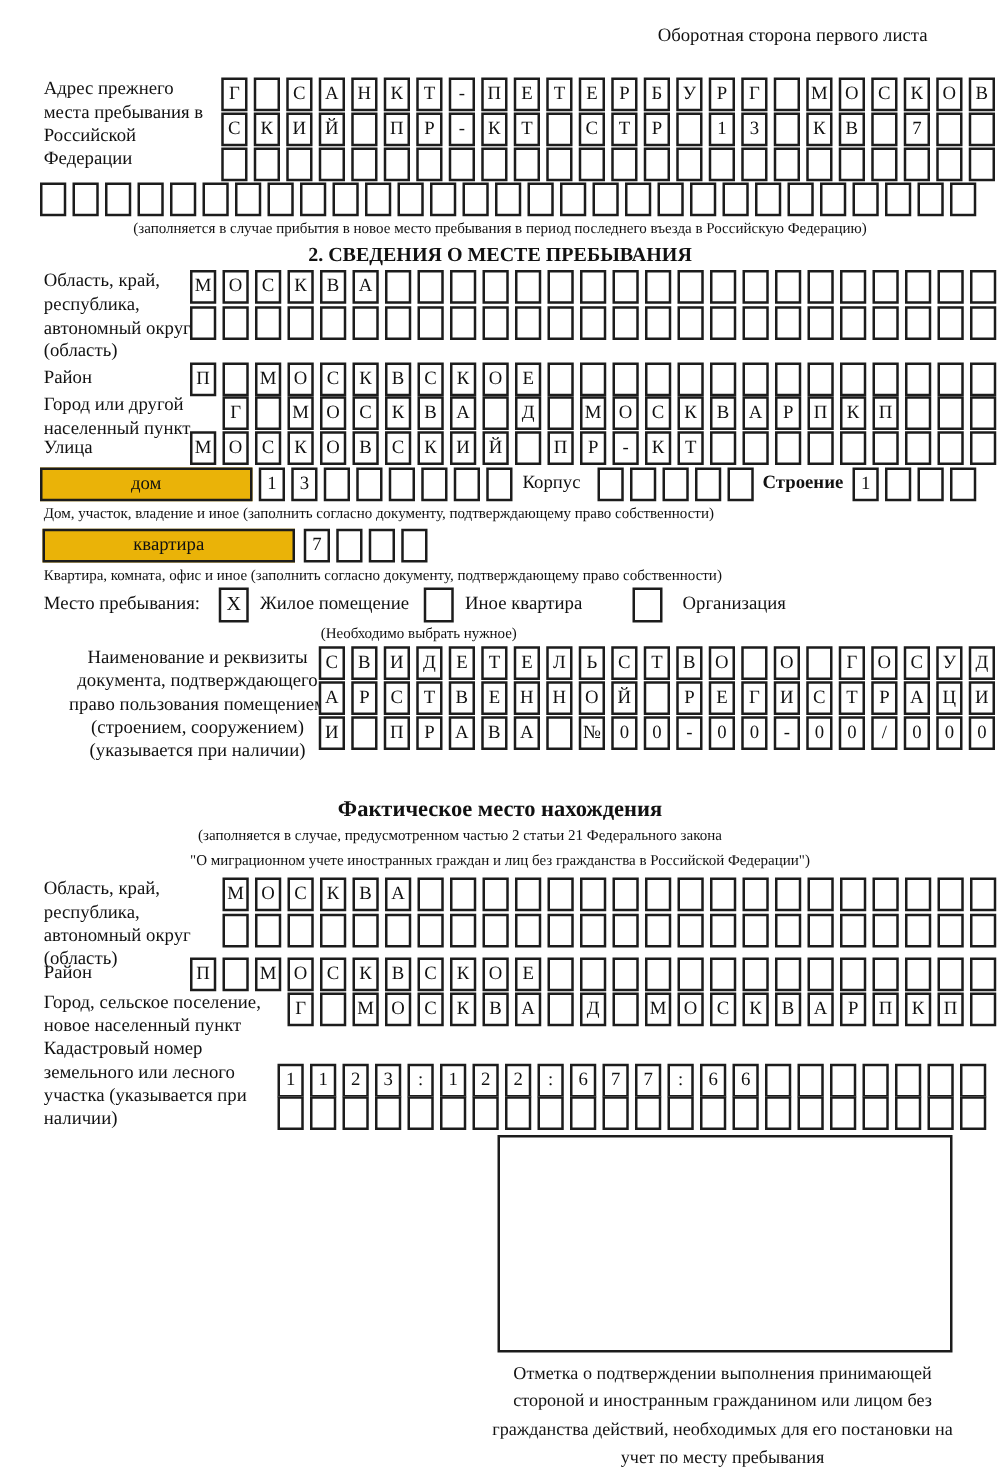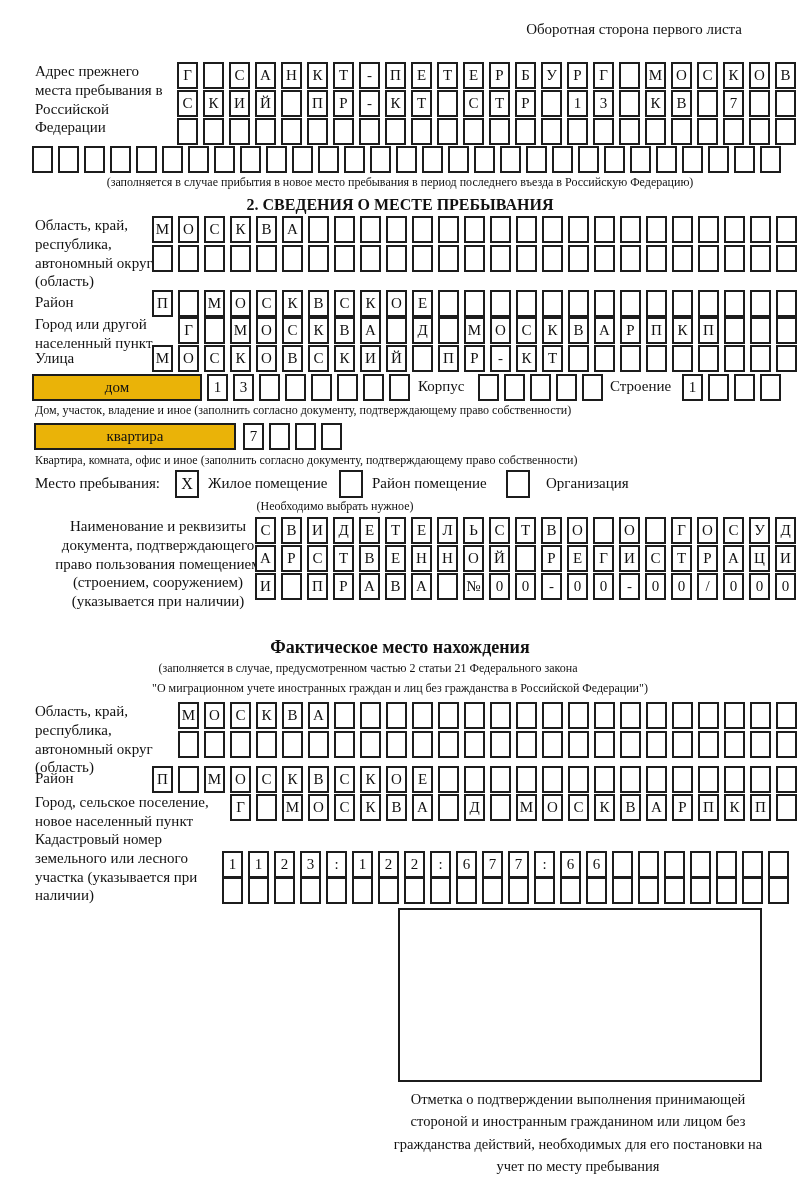--- a/index.html
+++ b/index.html
@@ -295,21 +295,21 @@
       <span class="cell"></span>
     </div>
   <div class="abs lbl" style="top:377px;left:418px;">Корпус</div>
   <div class="abs cellrow" style="top:374px;left:478px;">
       <span class="cell"></span>
       <span class="cell"></span>
       <span class="cell"></span>
       <span class="cell"></span>
       <span class="cell"></span>
     </div>
-  <div class="abs lbl" style="top:377px;left:610px;">Строение</div>
+  <div class="abs lbl" style="top:377px;left:610px;font-weight:bold;">Строение</div>
   <div class="abs cellrow" style="top:374px;left:682px;">
       <span class="cell">1</span>
       <span class="cell"></span>
       <span class="cell"></span>
       <span class="cell"></span>
     </div>
   <div class="abs bigbox" style="top:423px;left:34px;width:202px;">квартира</div>
 
   <div class="abs note" style="top:403px;left:35px;">Дом, участок, владение и иное (заполнить согласно документу, подтверждающему право собственности)</div>
   <div class="abs cellrow" style="top:423px;left:243px;">
@@ -317,21 +317,21 @@
       <span class="cell"></span>
       <span class="cell"></span>
       <span class="cell"></span>
     </div>
   <div class="abs note" style="top:453px;left:35px;">Квартира, комната, офис и иное (заполнить согласно документу, подтверждающему право собственности)</div>
 
   <div class="abs lbl" style="top:474px;left:35px;">Место пребывания:</div>
   <div class="abs checkbox" style="top:470px;left:175px;">X</div>
   <div class="abs lbl" style="top:474px;left:208px;">Жилое помещение</div>
   <div class="abs checkbox" style="top:470px;left:339px;"></div>
-  <div class="abs lbl" style="top:474px;left:372px;">Район помещение</div>
+  <div class="abs lbl" style="top:474px;left:372px;">Иное квартира</div>
   <div class="abs checkbox" style="top:470px;left:506px;"></div>
   <div class="abs lbl" style="top:474px;left:546px;">Организация</div>
   <div class="abs note" style="top:499px;left:160px;width:350px;text-align:center;">(Необходимо выбрать нужное)</div>
 
   <div class="abs lbl" style="top:517px;left:52px;width:212px;text-align:center;">Наименование и реквизиты документа, подтверждающего право пользования помещением (строением, сооружением) (указывается при наличии)</div>
   <div class="abs cellrow" style="top:517px;left:255px;">
       <span class="cell">С</span>
       <span class="cell">В</span>
       <span class="cell">И</span>
       <span class="cell">Д</span>

